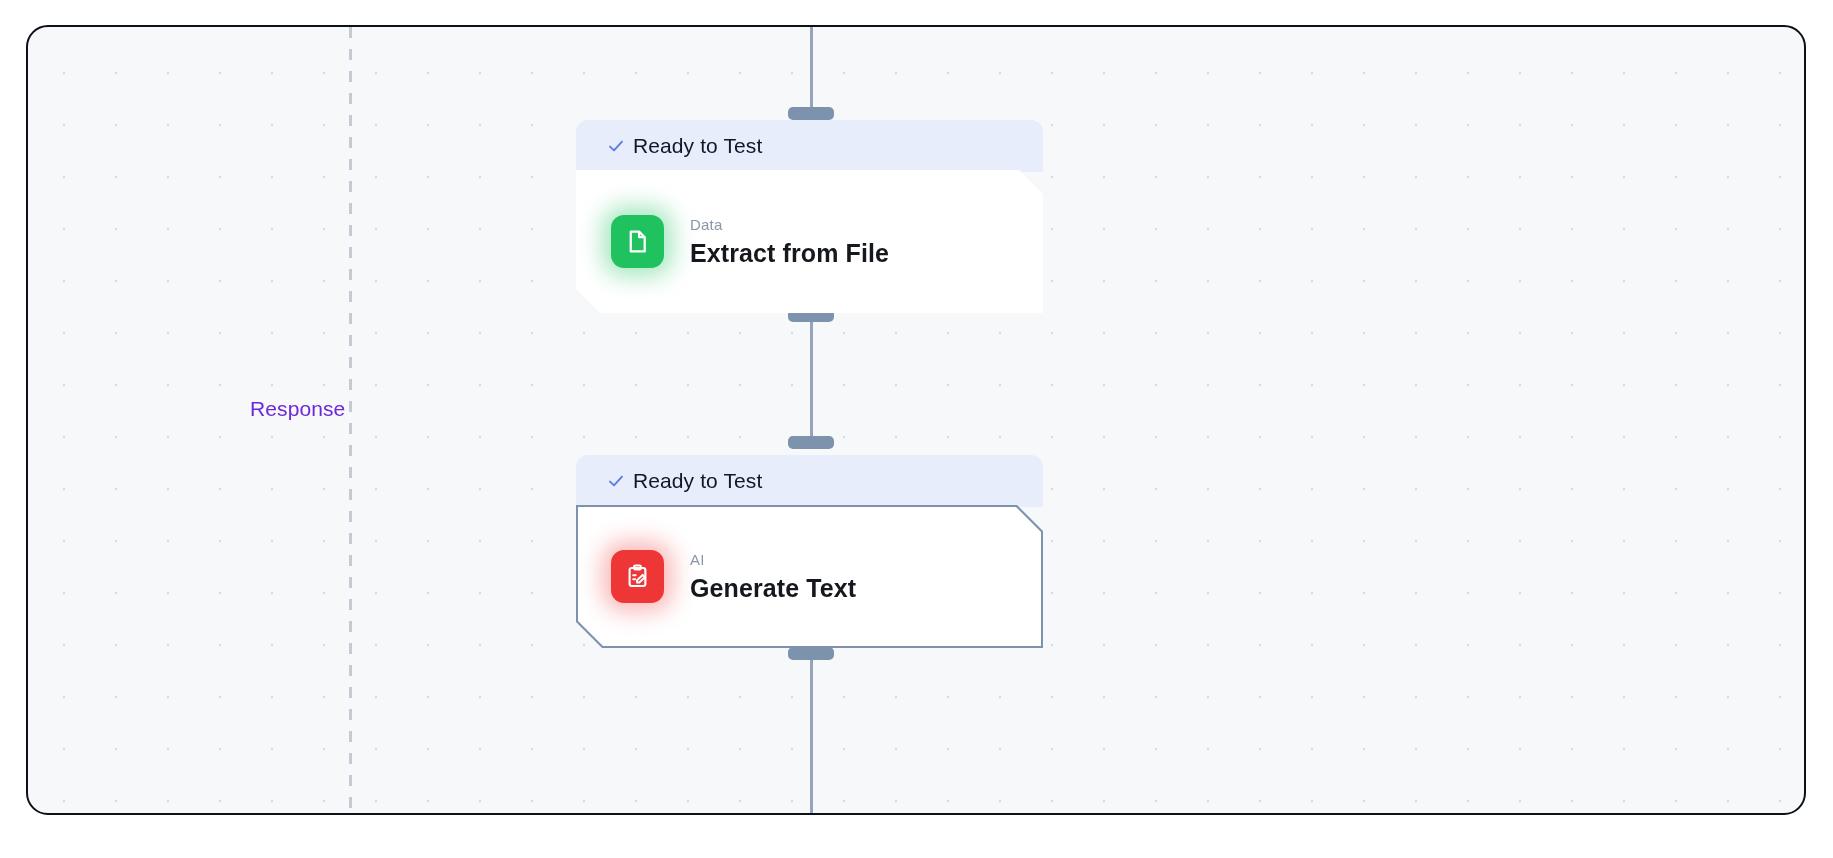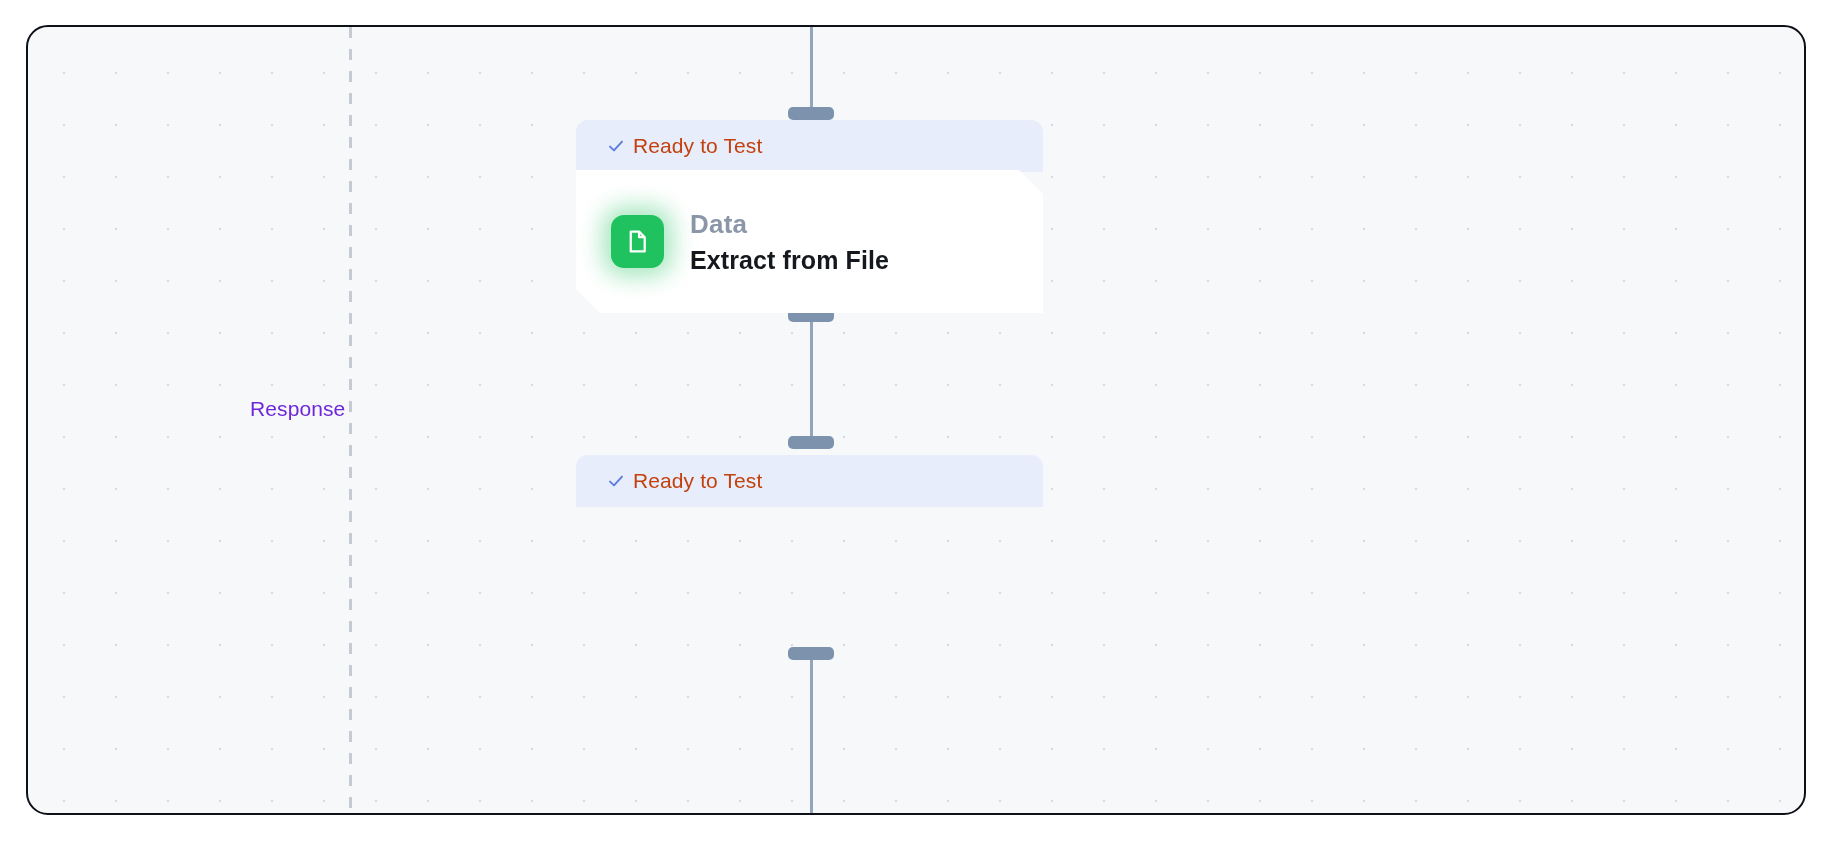--- a/index.html
+++ b/index.html
@@ -107,21 +107,21 @@
     gap: 9px;
   }
   .status-check {
     width: 16px; height: 16px;
     display: block;
     flex: 0 0 auto;
   }
   .status-check svg { display: block; }
   .status-text {
     font-size: 21px;
-    color: #c2410c;
+    color: #0f172a;
     white-space: nowrap;
     letter-spacing: 0.1px;
   }
 
   .node-card {
     position: relative;
     height: 143px;
     background: #ffffff;
     display: flex;
     align-items: center;
@@ -161,24 +161,23 @@
     align-items: center;
     justify-content: center;
   }
   .node-icon.green  { background: #1fc25f; box-shadow: 0 0 22px 9px rgba(31,194,95,0.38); }
   .node-icon.red    { background: #ef3636; box-shadow: 0 0 22px 9px rgba(239,54,54,0.34); }
   .node-icon svg { display: block; }
 
   
   .node-text { display: flex; flex-direction: column; gap: 6px; }
   .node-kind {
-    font-size: 26px;
+    font-size: 15px;
     color: #8b96a8;
     letter-spacing: 0.2px;
-    font-weight: bold;
   }
   .node-title {
     font-size: 25px;
     font-weight: bold;
     color: #15181d;
     letter-spacing: 0.1px;
     white-space: nowrap;
   }
 </style>
 </head>
@@ -231,16 +230,32 @@
 
       <div class="node-status">
         <span class="status-check">
           <svg width="16" height="16" viewBox="0 0 16 16">
             <path d="M2 8.6 L6 12.4 L14 3.6" fill="none" stroke="#5c7ce0" stroke-width="1.9" stroke-linecap="round" stroke-linejoin="round"></path>
           </svg>
         </span>
         <span class="status-text">Ready to Test</span>
       </div>
 
+      <div class="node-card selected">
+        <div class="card-inner">
+          <span class="node-icon red">
+            <svg width="27" height="27" viewBox="0 0 24 24">
+              <rect x="5" y="4.4" width="14" height="16" rx="2" fill="none" stroke="#ffffff" stroke-width="1.9"></rect>
+              <rect x="9" y="2.2" width="6" height="3.6" rx="1.2" fill="none" stroke="#ffffff" stroke-width="1.9"></rect>
+              <path d="M16.6 10.6 L18.6 12.6 L13.6 17.4 H11.6 V15.4 Z" fill="none" stroke="#ffffff" stroke-width="1.8" stroke-linejoin="round"></path>
+              <path d="M8.2 10.8 h2.2 M8.2 14.4 h1.6" stroke="#ffffff" stroke-width="1.8" stroke-linecap="round"></path>
+            </svg>
+          </span>
+          <span class="node-text">
+            <span class="node-kind">AI</span>
+            <span class="node-title">Generate Text</span>
+          </span>
+        </div>
+      </div>
     </div>
 
   </div>
 </div>
 
 </body></html>

